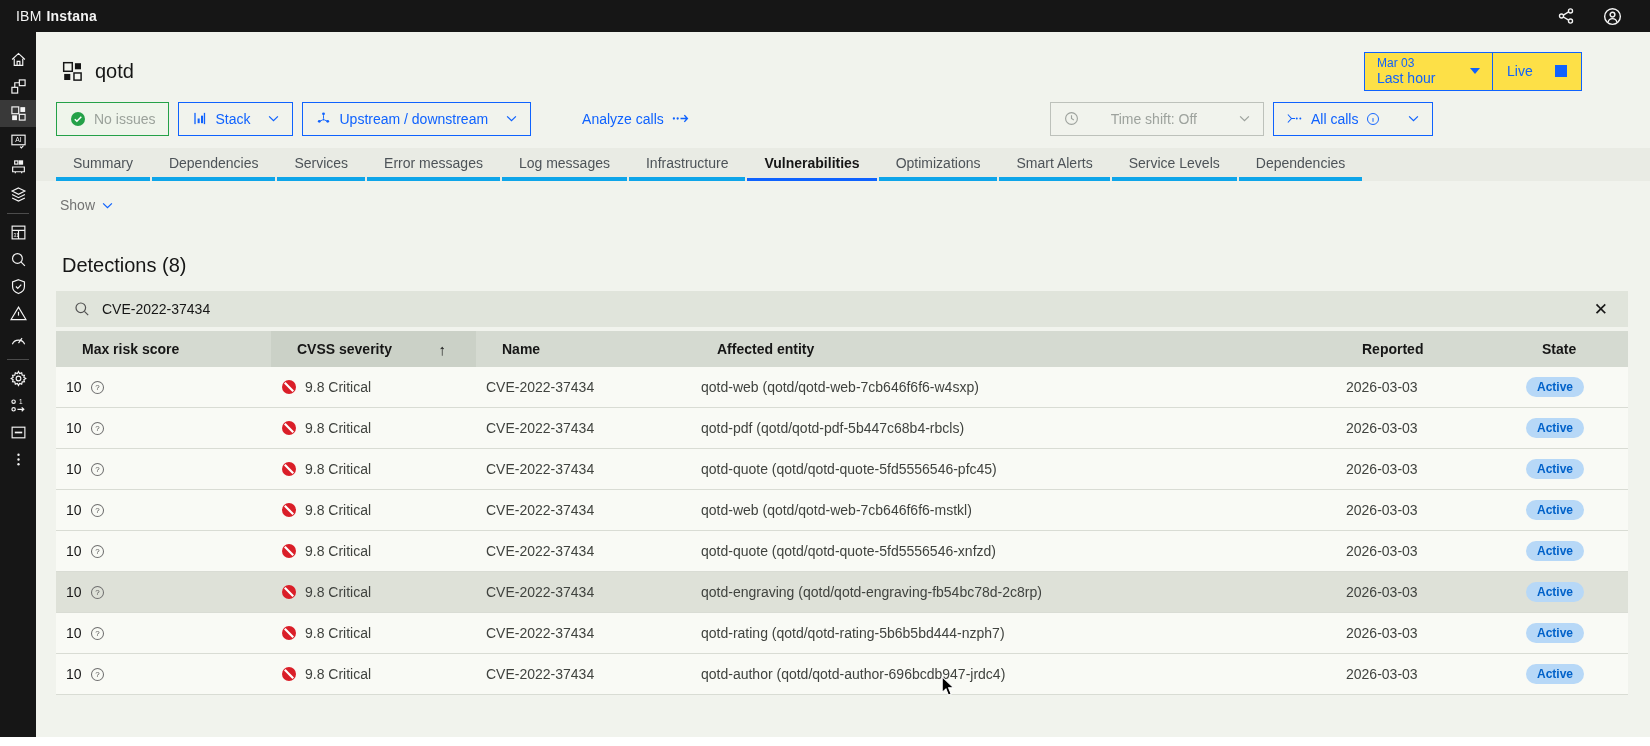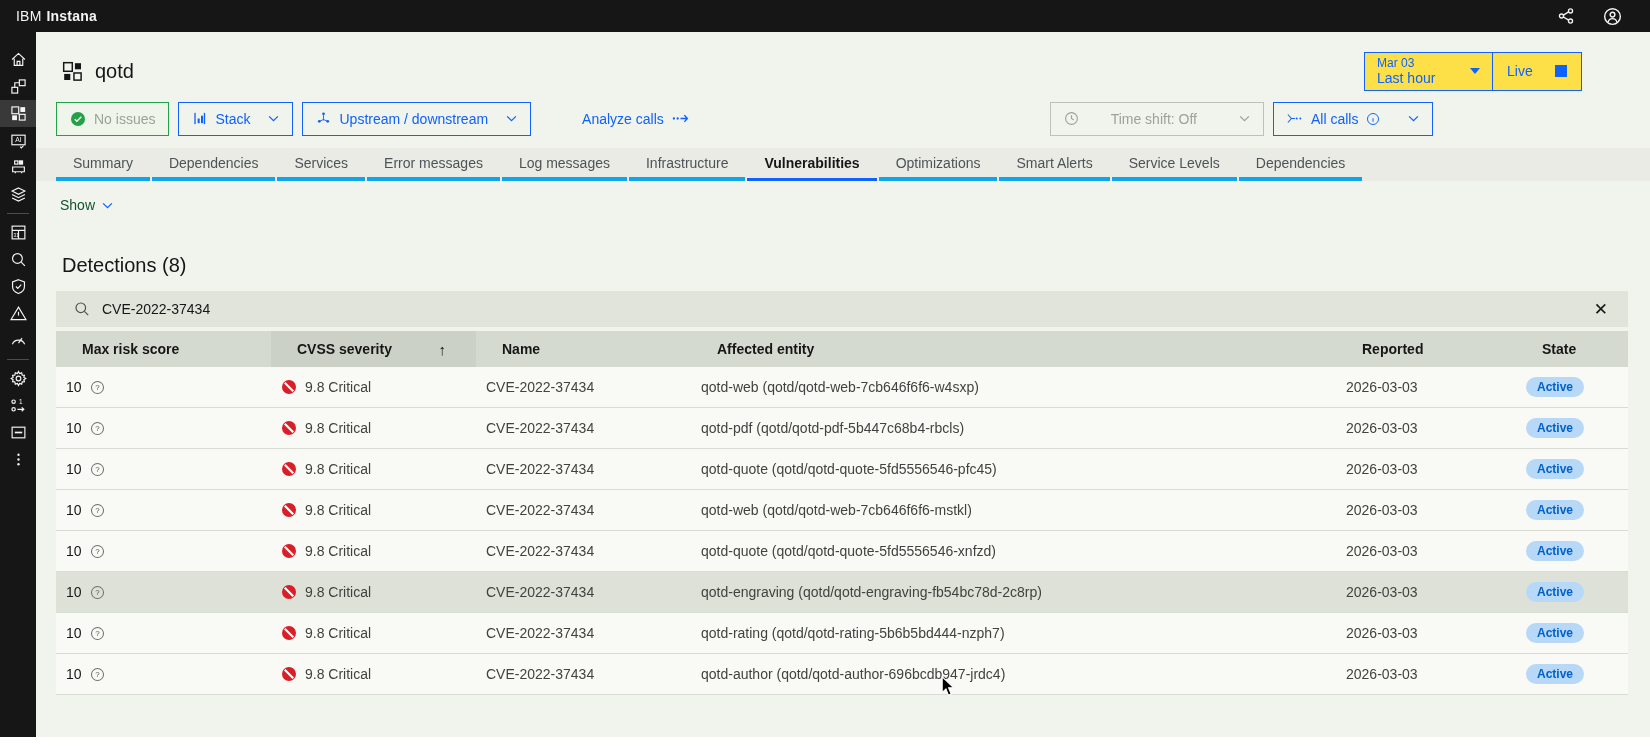--- a/index.html
+++ b/index.html
@@ -48,21 +48,21 @@
   .btn-disabled { border-color:#bdc1bb; color:#9da29d; cursor:default;gap:32px; }
   .btn .chev { display:flex; margin-left:10px; }
 
   
   .tabs-band { margin-top:15px; background:#e9ebe4; height:33px; display:flex; align-items:stretch; padding-left:20px; }
   .tab { display:flex; align-items:center; padding:0 17px; font-size:14px; color:#4d5358; border-bottom:4px solid #0ea5e9; margin-right:2px; cursor:pointer; white-space:nowrap; }
   .tab.active { color:#161616; font-weight:700; border-bottom:3px solid #0f62fe; }
 
   
   .show-row { margin-top:15px; padding-left:24px; }
-  .show-link { color:#14532d; font-size:14px; display:inline-flex; align-items:center; gap:7px; cursor:pointer; }
+  .show-link { color:#737373; font-size:14px; display:inline-flex; align-items:center; gap:7px; cursor:pointer; }
 
   
   .detections-title { margin-top:40px; margin-left:6px; font-size:20px; color:#161616; font-weight:400; }
 
   .searchbar { margin-top:14px; height:36px; background:#e0e4db; display:flex; align-items:center; padding:0 18px; }
   .searchbar input { border:none; outline:none; background:transparent; font-size:14px; color:#161616; font-family:"Liberation Sans",sans-serif; flex:1; margin-left:12px; }
   .search-x { font-size:17px; color:#161616; cursor:pointer; padding:0 2px; line-height:1; }
 
   
   .thead { display:flex; height:36px; background:#d5dad1; margin-top:4px; align-items:stretch; }

